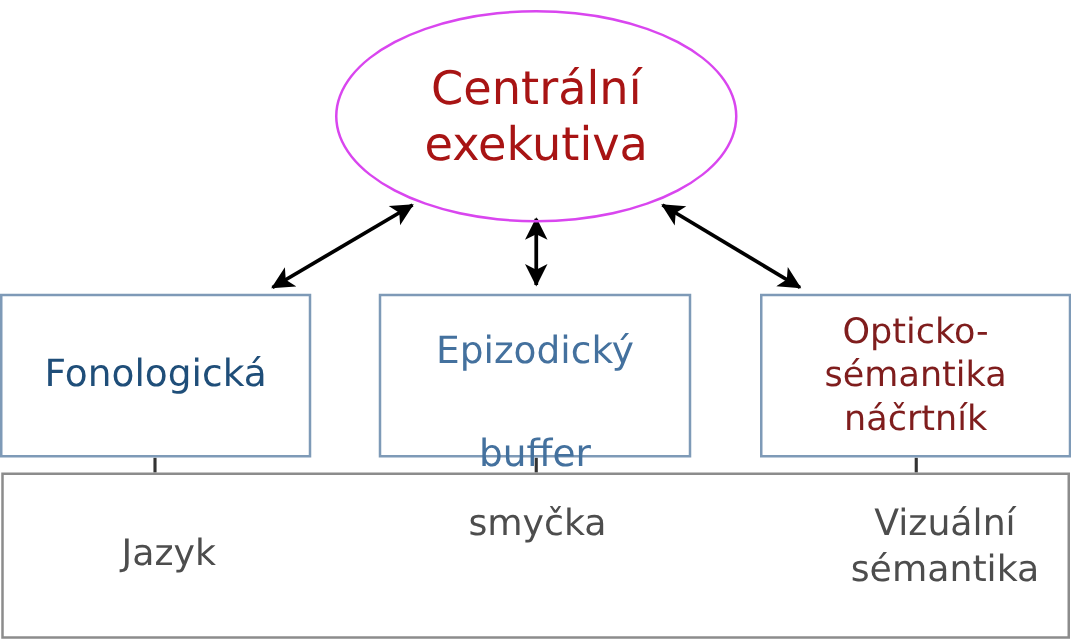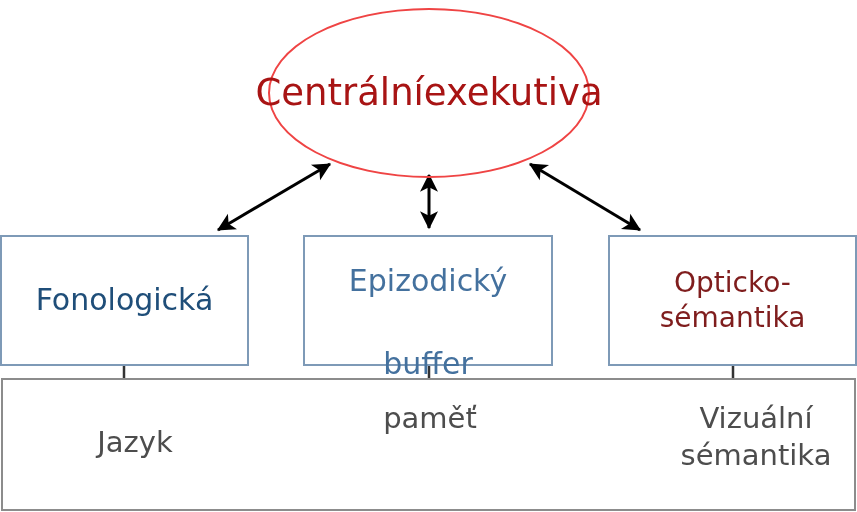--- a/index.html
+++ b/index.html
@@ -25,25 +25,25 @@
     height: 512px;
   }
 
   
   .ellipse-node {
     position: absolute;
     left: 268px;
     top: 8px;
     width: 322px;
     height: 170px;
-    border: 2px solid #ef4444;
+    border: 2px solid #d946ef;
     border-radius: 50%;
     box-sizing: border-box;
     display: flex;
-    flex-direction: row;
+    flex-direction: column;
     align-items: center;
     justify-content: center;
     background: transparent;
     z-index: 3;
   }
   .ellipse-node .line {
     color: #A81414;
     font-size: 37px;
     line-height: 1.22;
     letter-spacing: 0px;
@@ -141,30 +141,31 @@
   </div>
 
   <div class="comp-box box-buffer">
     <div class="line">Epizodický</div>
     <div class="line">buffer</div>
   </div>
 
   <div class="comp-box box-visuo">
     <div class="line">Opticko-</div>
     <div class="line">sémantika</div>
+    <div class="line">náčrtník</div>
   </div>
 
   <div class="ltm-box"></div>
 
   <div class="ltm-item ltm-jazyk">
     <div>Jazyk</div>
   </div>
 
   <div class="ltm-item ltm-epizod">
-    <div>paměť</div>
+    <div>smyčka</div>
   </div>
 
   <div class="ltm-item ltm-vizual">
     <div>Vizuální</div>
     <div>sémantika</div>
   </div>
 
 </div>
 
 </body></html>

